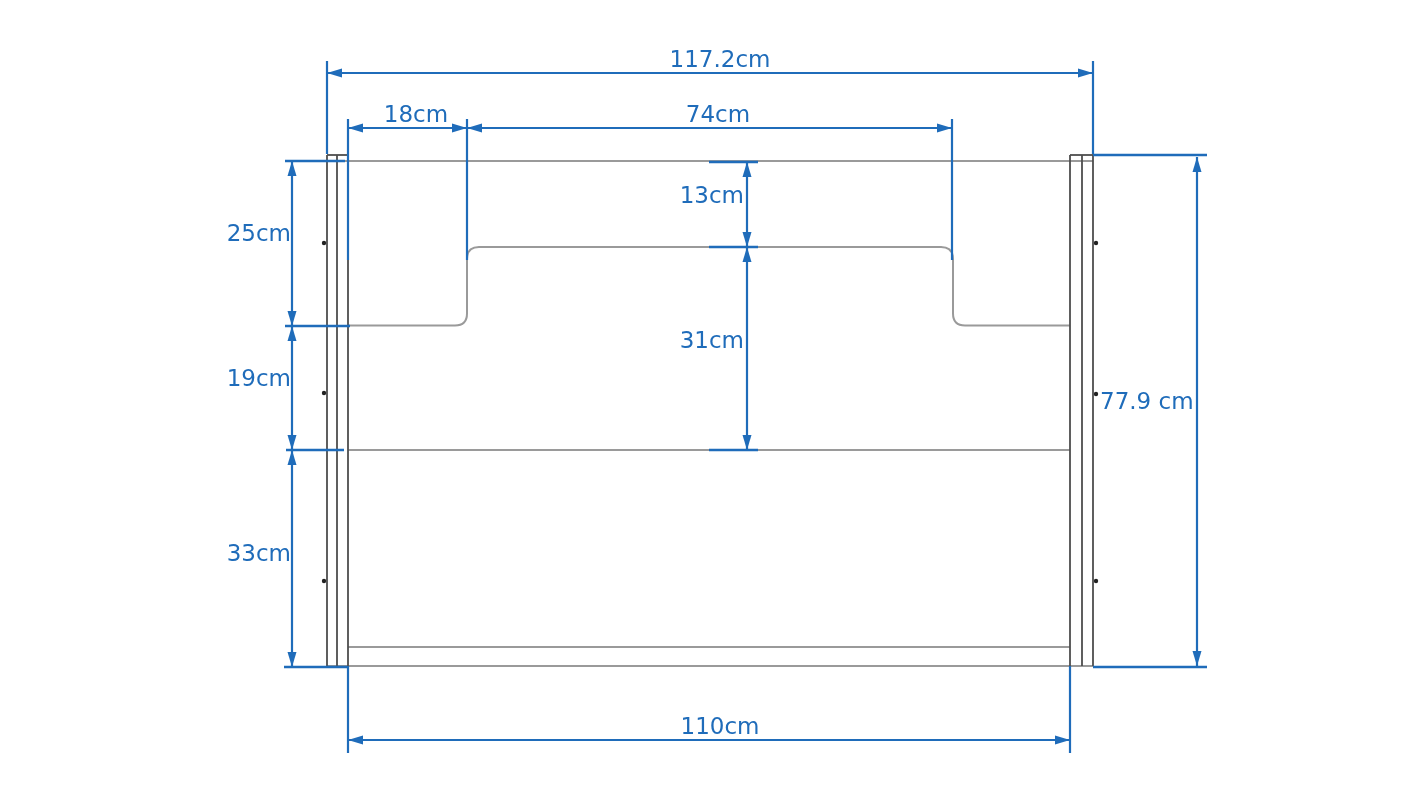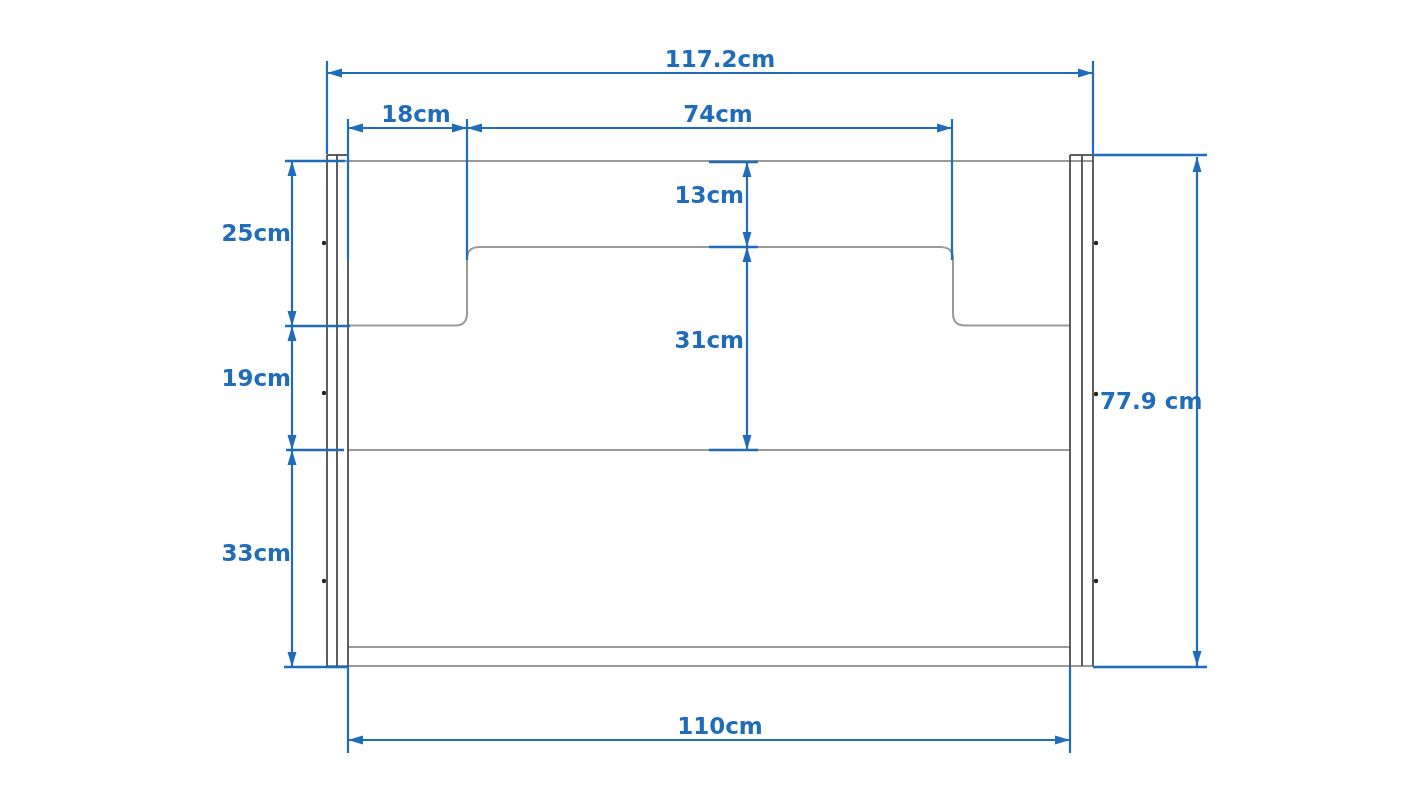--- a/index.html
+++ b/index.html
@@ -9,21 +9,20 @@
     width: 1420px;
     height: 799px;
     overflow: hidden;
     font-family: "DejaVu Sans", sans-serif;
   }
   .canvas-wrap {
     position: relative;
     width: 1420px;
     height: 799px;
     background: #ffffff;
-    font-weight: bold;
   }
   svg text {
     font-family: "DejaVu Sans", sans-serif;
     font-size: 23px;
     fill: #1f6cba;
   }
   .dim-line   { stroke: #1f6cba; stroke-width: 2.2; fill: none; }
   .dim-tick   { stroke: #1f6cba; stroke-width: 2.5; fill: none; }
   .dim-arrow  { fill: #1f6cba; stroke: none; }
   .obj-line   { stroke: #9a9a9a; stroke-width: 2;   fill: none; }

